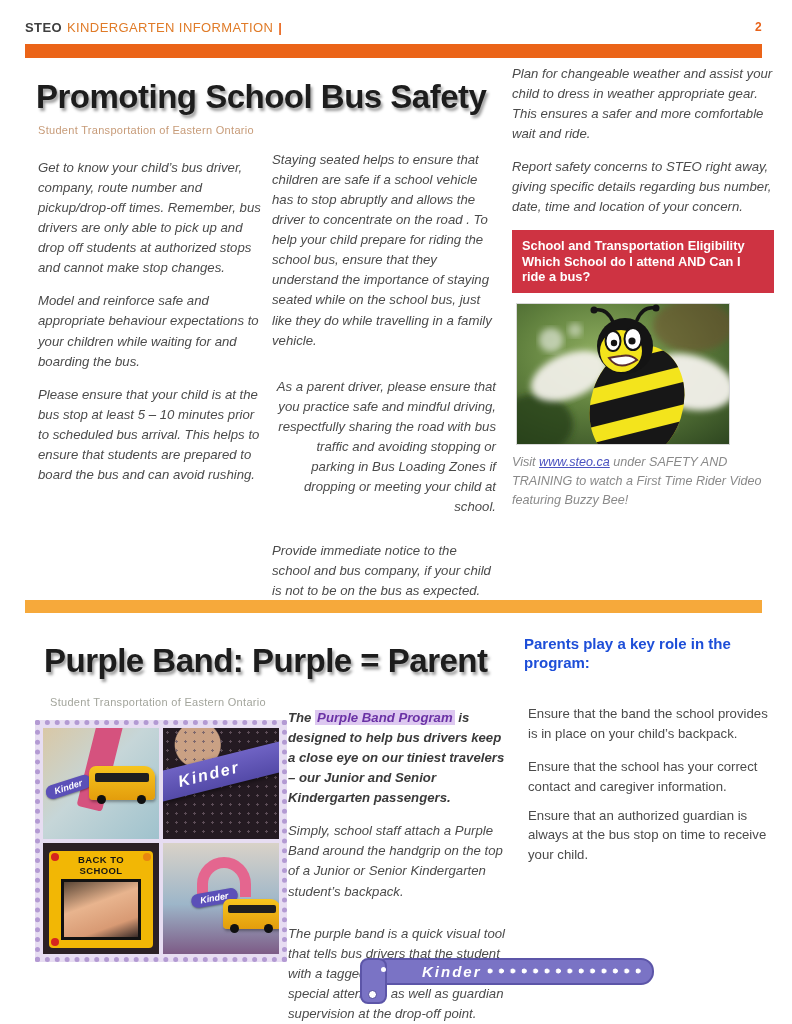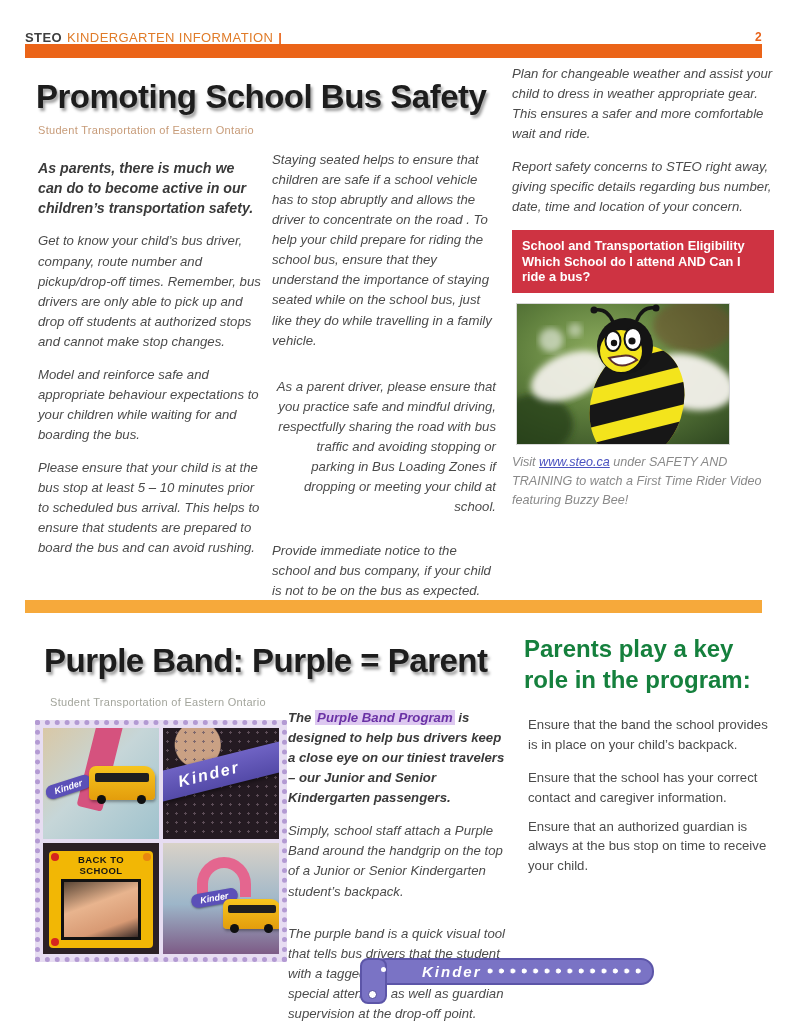--- a/index.html
+++ b/index.html
@@ -1,20 +1,20 @@
 <!DOCTYPE html>
 <html><head>
 <meta charset="utf-8">
 <style>
   * { margin:0; padding:0; box-sizing:border-box; }
   body { background:#e9e9e9; font-family:"Liberation Sans", sans-serif; }
   .page { position:relative; width:792px; height:1024px; background:#ffffff; margin:0 auto; overflow:hidden; }
 
   
-  .hdr { position:absolute; left:25px; top:30px; width:737px; display:flex; align-items:flex-start; gap:5px; font-size:13px; letter-spacing:.4px; }
+  .hdr { position:absolute; left:25px; top:20px; width:737px; display:flex; align-items:flex-start; gap:5px; font-size:13px; letter-spacing:.4px; }
   .hdr .brand { font-weight:bold; color:#3f3f3f; }
   .hdr .htitle { color:#e07b28; }
   .hdr .hsep { color:#e8641b; font-weight:bold; }
   .hdr .pageno { margin-left:auto; color:#e8641b; font-weight:bold; font-size:12px; }
   .bar-orange { position:absolute; left:25px; top:44px; width:737px; height:14px; background:#eb6418; }
   .bar-amber  { position:absolute; left:25px; top:600px; width:737px; height:13px; background:#f6a93b; }
 
   
   .big-title { position:absolute; font-size:33px; font-weight:bold; color:#1d1d1d; letter-spacing:-.5px; text-shadow:2px 3px 3px rgba(0,0,0,.38); white-space:nowrap; }
   .sub1 { position:absolute; left:38px; top:124px; font-size:11px; color:#c79b78; letter-spacing:.3px; }
@@ -28,21 +28,21 @@
   .blue-bold { color:#2e35a7; font-weight:bold; }
   a.lnk { color:#3b41b3; text-decoration:underline; font-weight:bold; cursor:pointer; }
 
   .redbox { display:block; background:#ce3342; color:#ffffff; font-size:12.8px; font-weight:600; line-height:1.2; padding:8px 10px 9px 10px; margin:6px 0 11px 0; text-decoration:none; cursor:pointer; }
 
   .beewrap { width:212px; height:140px; margin:2px 0 9px 5px; box-shadow:0 0 0 1px #d8d8d8; }
   .caption { font-size:12.6px; color:#8a8a8a; line-height:1.5; }
   .caption a.lnk { color:#4a52c0; font-weight:normal; }
 
   
-  .side-head { font-size:24px; font-weight:bold; color:#15803d; line-height:1.28; margin-bottom:20px; }
+  .side-head { font-size:15px; font-weight:bold; color:#1d4ed8; line-height:1.28; margin-bottom:32px; }
   .sidecol { position:absolute; left:524px; top:634px; width:250px; font-size:13.2px; line-height:1.5; color:#4b4b4b; }
   .sidecol p { margin-bottom:13px; padding-left:4px; }
 
   .hl-purple { background:#ddc8f0; color:#6a31a5; font-weight:bold; padding:0 2px; }
 
   
   .collage { position:absolute; left:35px; top:720px; width:252px; height:242px; border:5px dotted #b39ad3; background:#e7ddf2; padding:3px; }
   .cgrid { display:grid; grid-template-columns:1fr 1fr; grid-template-rows:1fr 1fr; gap:4px; width:100%; height:100%; }
   .q { position:relative; overflow:hidden; }
   .q1 { background:linear-gradient(135deg,#d9c8a6 0%,#c6d6d8 45%,#9fc2cd 100%); }
@@ -80,21 +80,20 @@
     <span class="htitle">KINDERGARTEN INFORMATION</span>
     <span class="hsep">|</span>
     <span class="pageno">2</span>
   </div>
   <div class="bar-orange"></div>
 
   <div class="big-title" style="left:36px; top:78px;">Promoting School Bus Safety</div>
   <div class="sub1">Student Transportation of Eastern Ontario</div>
 
   <div class="col" style="left:38px; top:158px; width:224px;">
-    <p class="intro-bold">As parents, there is much we can do to become active in our children’s transportation  safety.</p>
     <p>Get to know your child’s bus driver, company, route number and pickup/drop-off times.  Remember, bus drivers are only able to pick up and drop off students at authorized stops and cannot make stop changes.</p>
     <p>Model and reinforce safe and appropriate behaviour expectations to your children while waiting for and boarding the bus.</p>
     <p>Please ensure that your child is at the bus stop at least 5 – 10 minutes prior to  scheduled bus arrival.  This helps to ensure that students are prepared to  board the bus and can avoid rushing.</p>
   </div>
 
   <div class="col" style="left:272px; top:150px; width:224px;">
     <p style="margin-bottom:26px;">Staying seated helps to ensure that children are safe if a school vehicle has to stop abruptly and allows the driver to concentrate on the road . To help your child prepare for riding the school bus, ensure that they understand the importance of staying seated while on the school bus, just like they do while travelling in a family vehicle.</p>
     <p style="margin-bottom:24px;text-align:right;">As a parent driver, please ensure that you practice safe and mindful driving, respectfully sharing the road with bus traffic and avoiding stopping or parking in Bus Loading Zones if dropping or meeting your child at school.</p>
     <p>Provide immediate notice to the school and bus company, if your child is not to be on the bus as expected.</p>
   </div>

